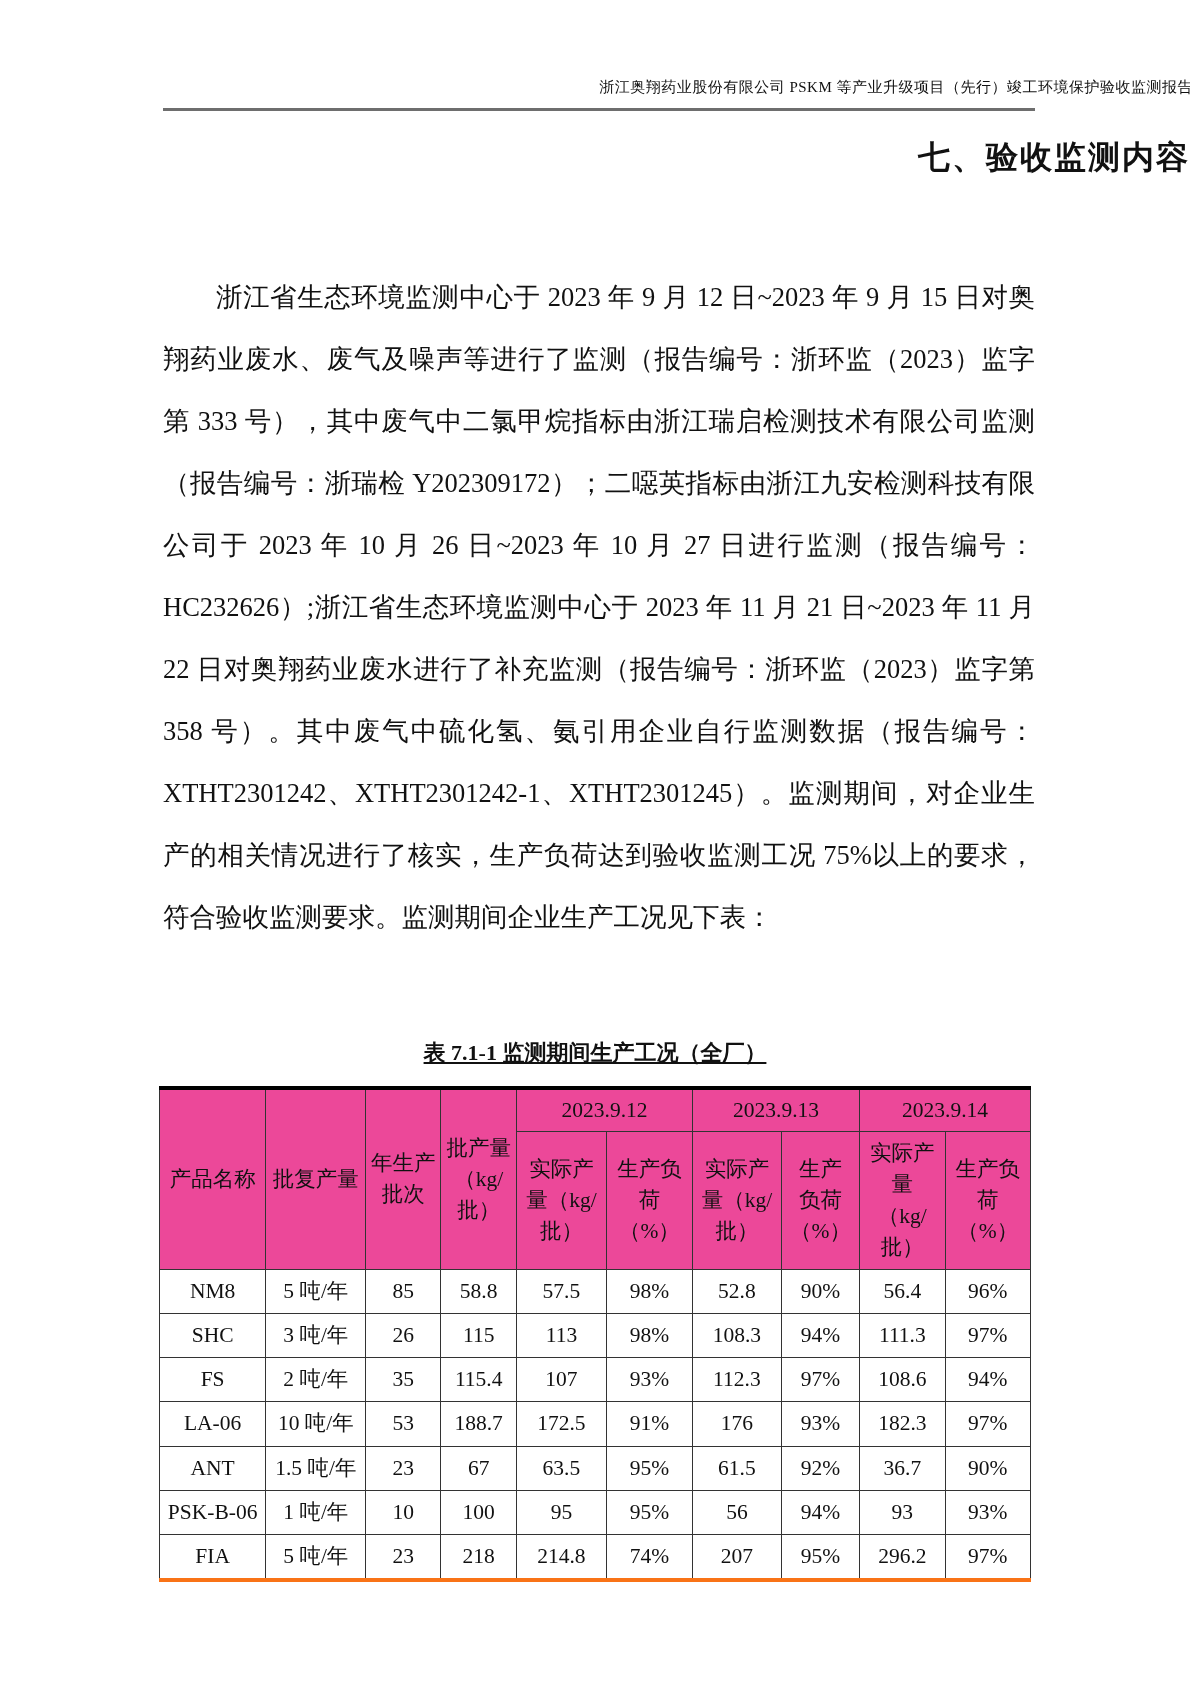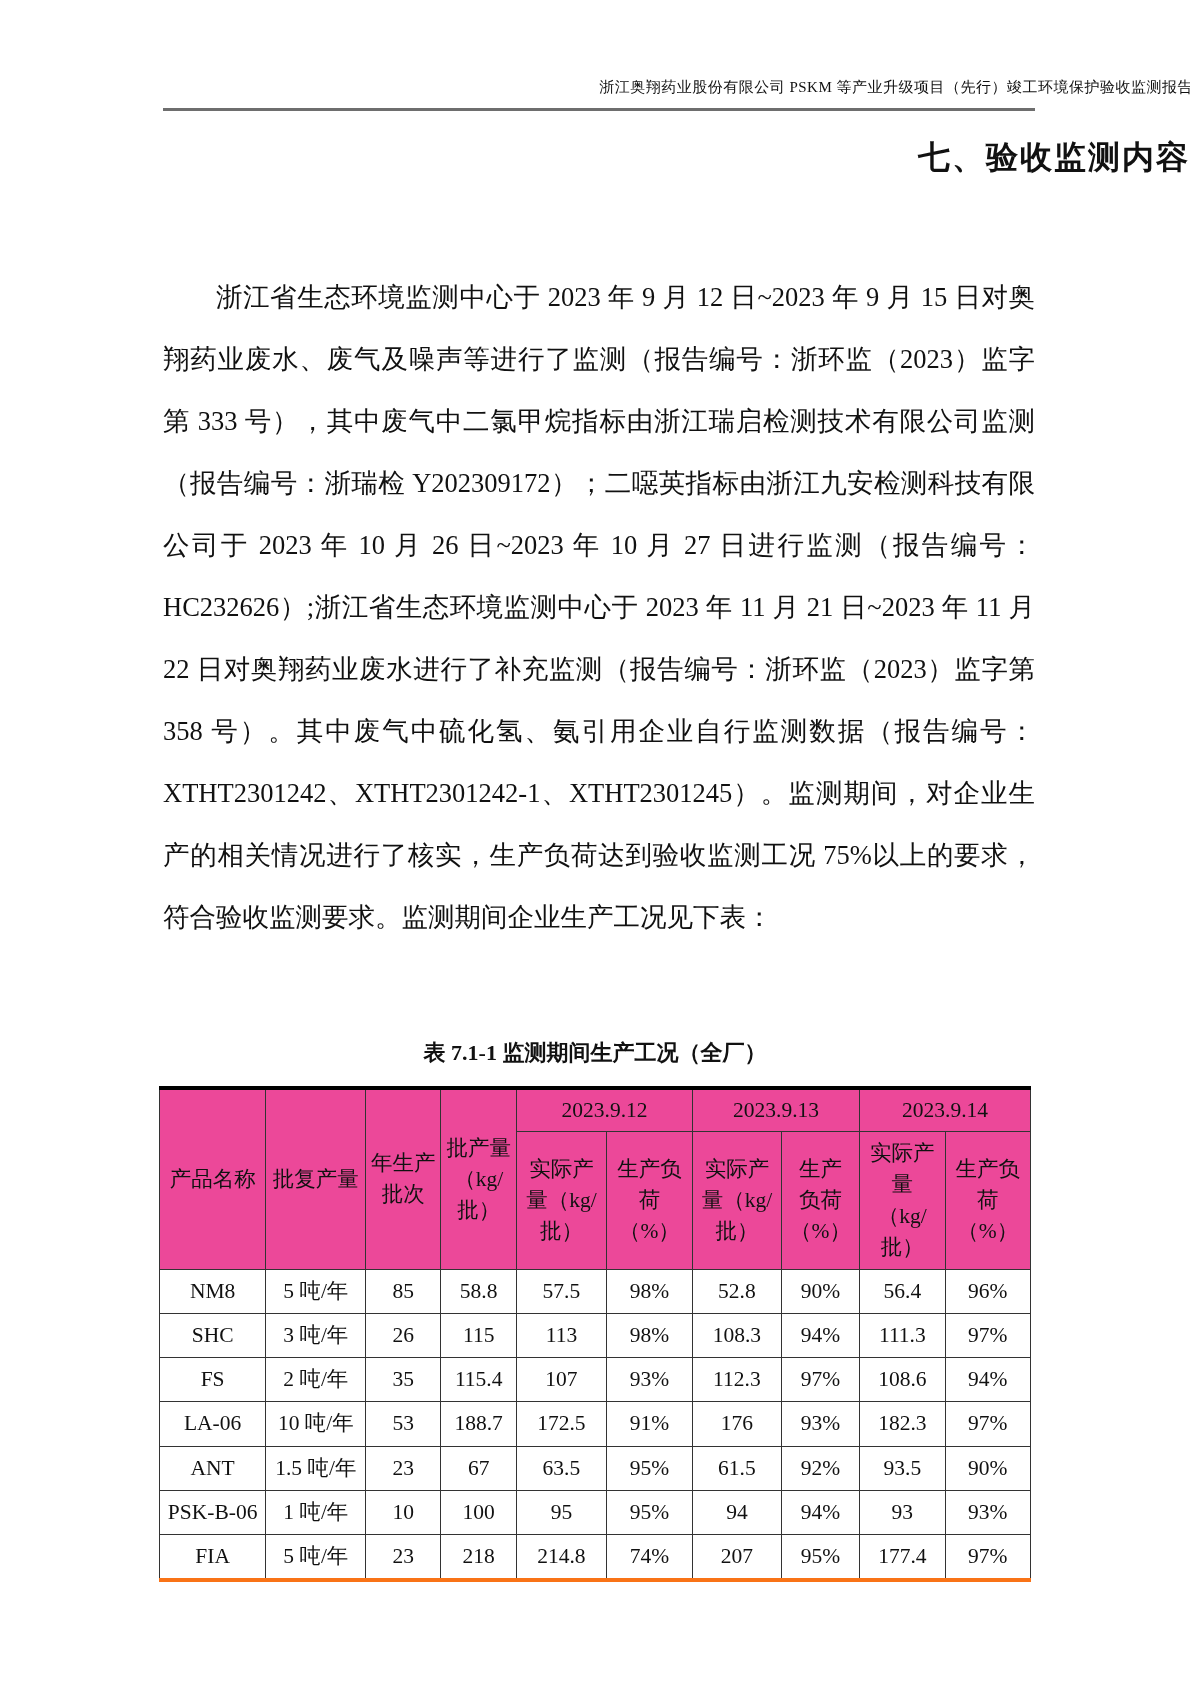--- a/index.html
+++ b/index.html
@@ -28,21 +28,21 @@
     font-size:27px;font-weight:bold;letter-spacing:1px;
   }
   .body-para{
     position:absolute;top:266px;left:163px;width:872px;
     font-size:26.5px;line-height:62px;
     text-align:justify;text-justify:inter-ideograph;
     text-indent:2em;
   }
   .table-caption{
     position:absolute;top:1038px;left:0;width:100%;
-    text-align:center;font-size:22px;font-weight:bold;
+    text-align:center;font-size:22px;font-weight:bold;text-decoration:underline;
   }
   table.prod{
     position:absolute;top:1086px;left:159px;width:872px;
     border-collapse:collapse;table-layout:fixed;
     font-size:21.5px;
   }
   table.prod th,table.prod td{
     border:1px solid #333333;
     font-weight:normal;
     text-align:center;vertical-align:middle;
@@ -159,44 +159,44 @@
       </tr>
       <tr>
         <td>ANT</td>
         <td>1.5 吨/年</td>
         <td>23</td>
         <td>67</td>
         <td>63.5</td>
         <td>95%</td>
         <td>61.5</td>
         <td>92%</td>
-        <td>93.5</td>
+        <td>36.7</td>
         <td>90%</td>
       </tr>
       <tr>
         <td>PSK-B-06</td>
         <td>1 吨/年</td>
         <td>10</td>
         <td>100</td>
         <td>95</td>
         <td>95%</td>
-        <td>94</td>
+        <td>56</td>
         <td>94%</td>
         <td>93</td>
         <td>93%</td>
       </tr>
       <tr class="last-row">
         <td>FIA</td>
         <td>5 吨/年</td>
         <td>23</td>
         <td>218</td>
         <td>214.8</td>
         <td>74%</td>
         <td>207</td>
         <td>95%</td>
-        <td>177.4</td>
+        <td>296.2</td>
         <td>97%</td>
       </tr>
     </tbody>
   </table>
 
 
 </div>
 
 </body></html>

